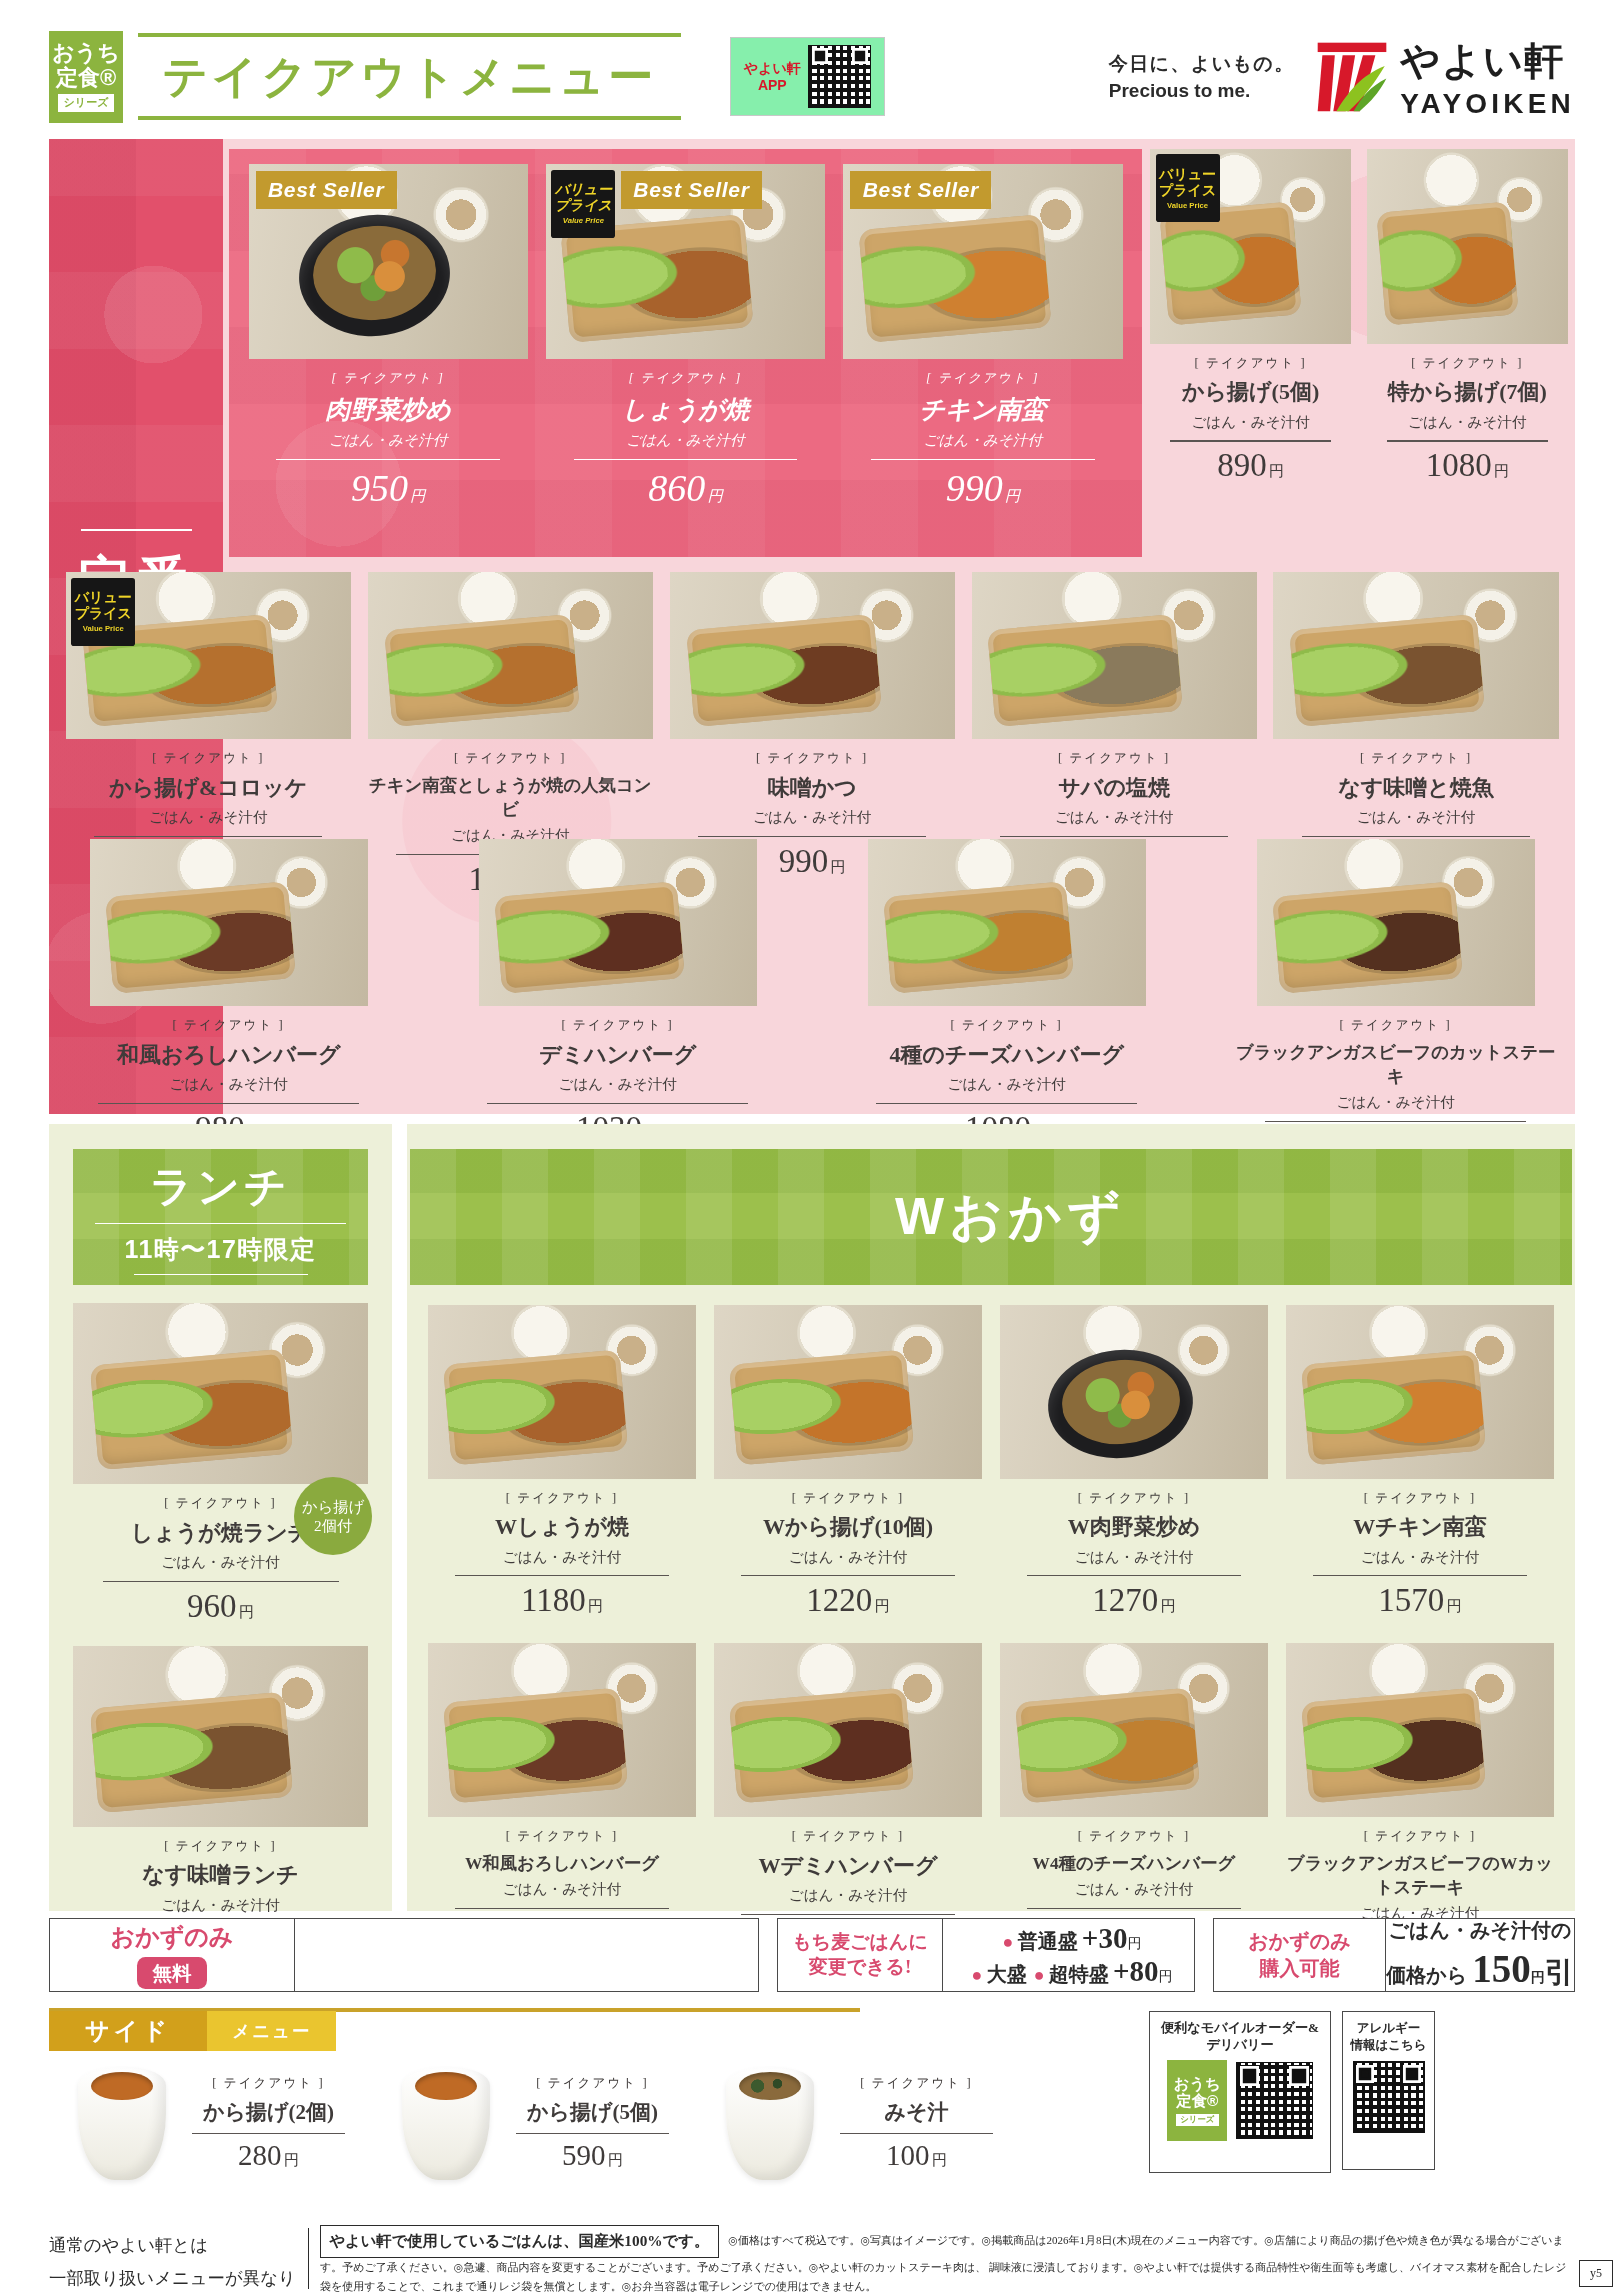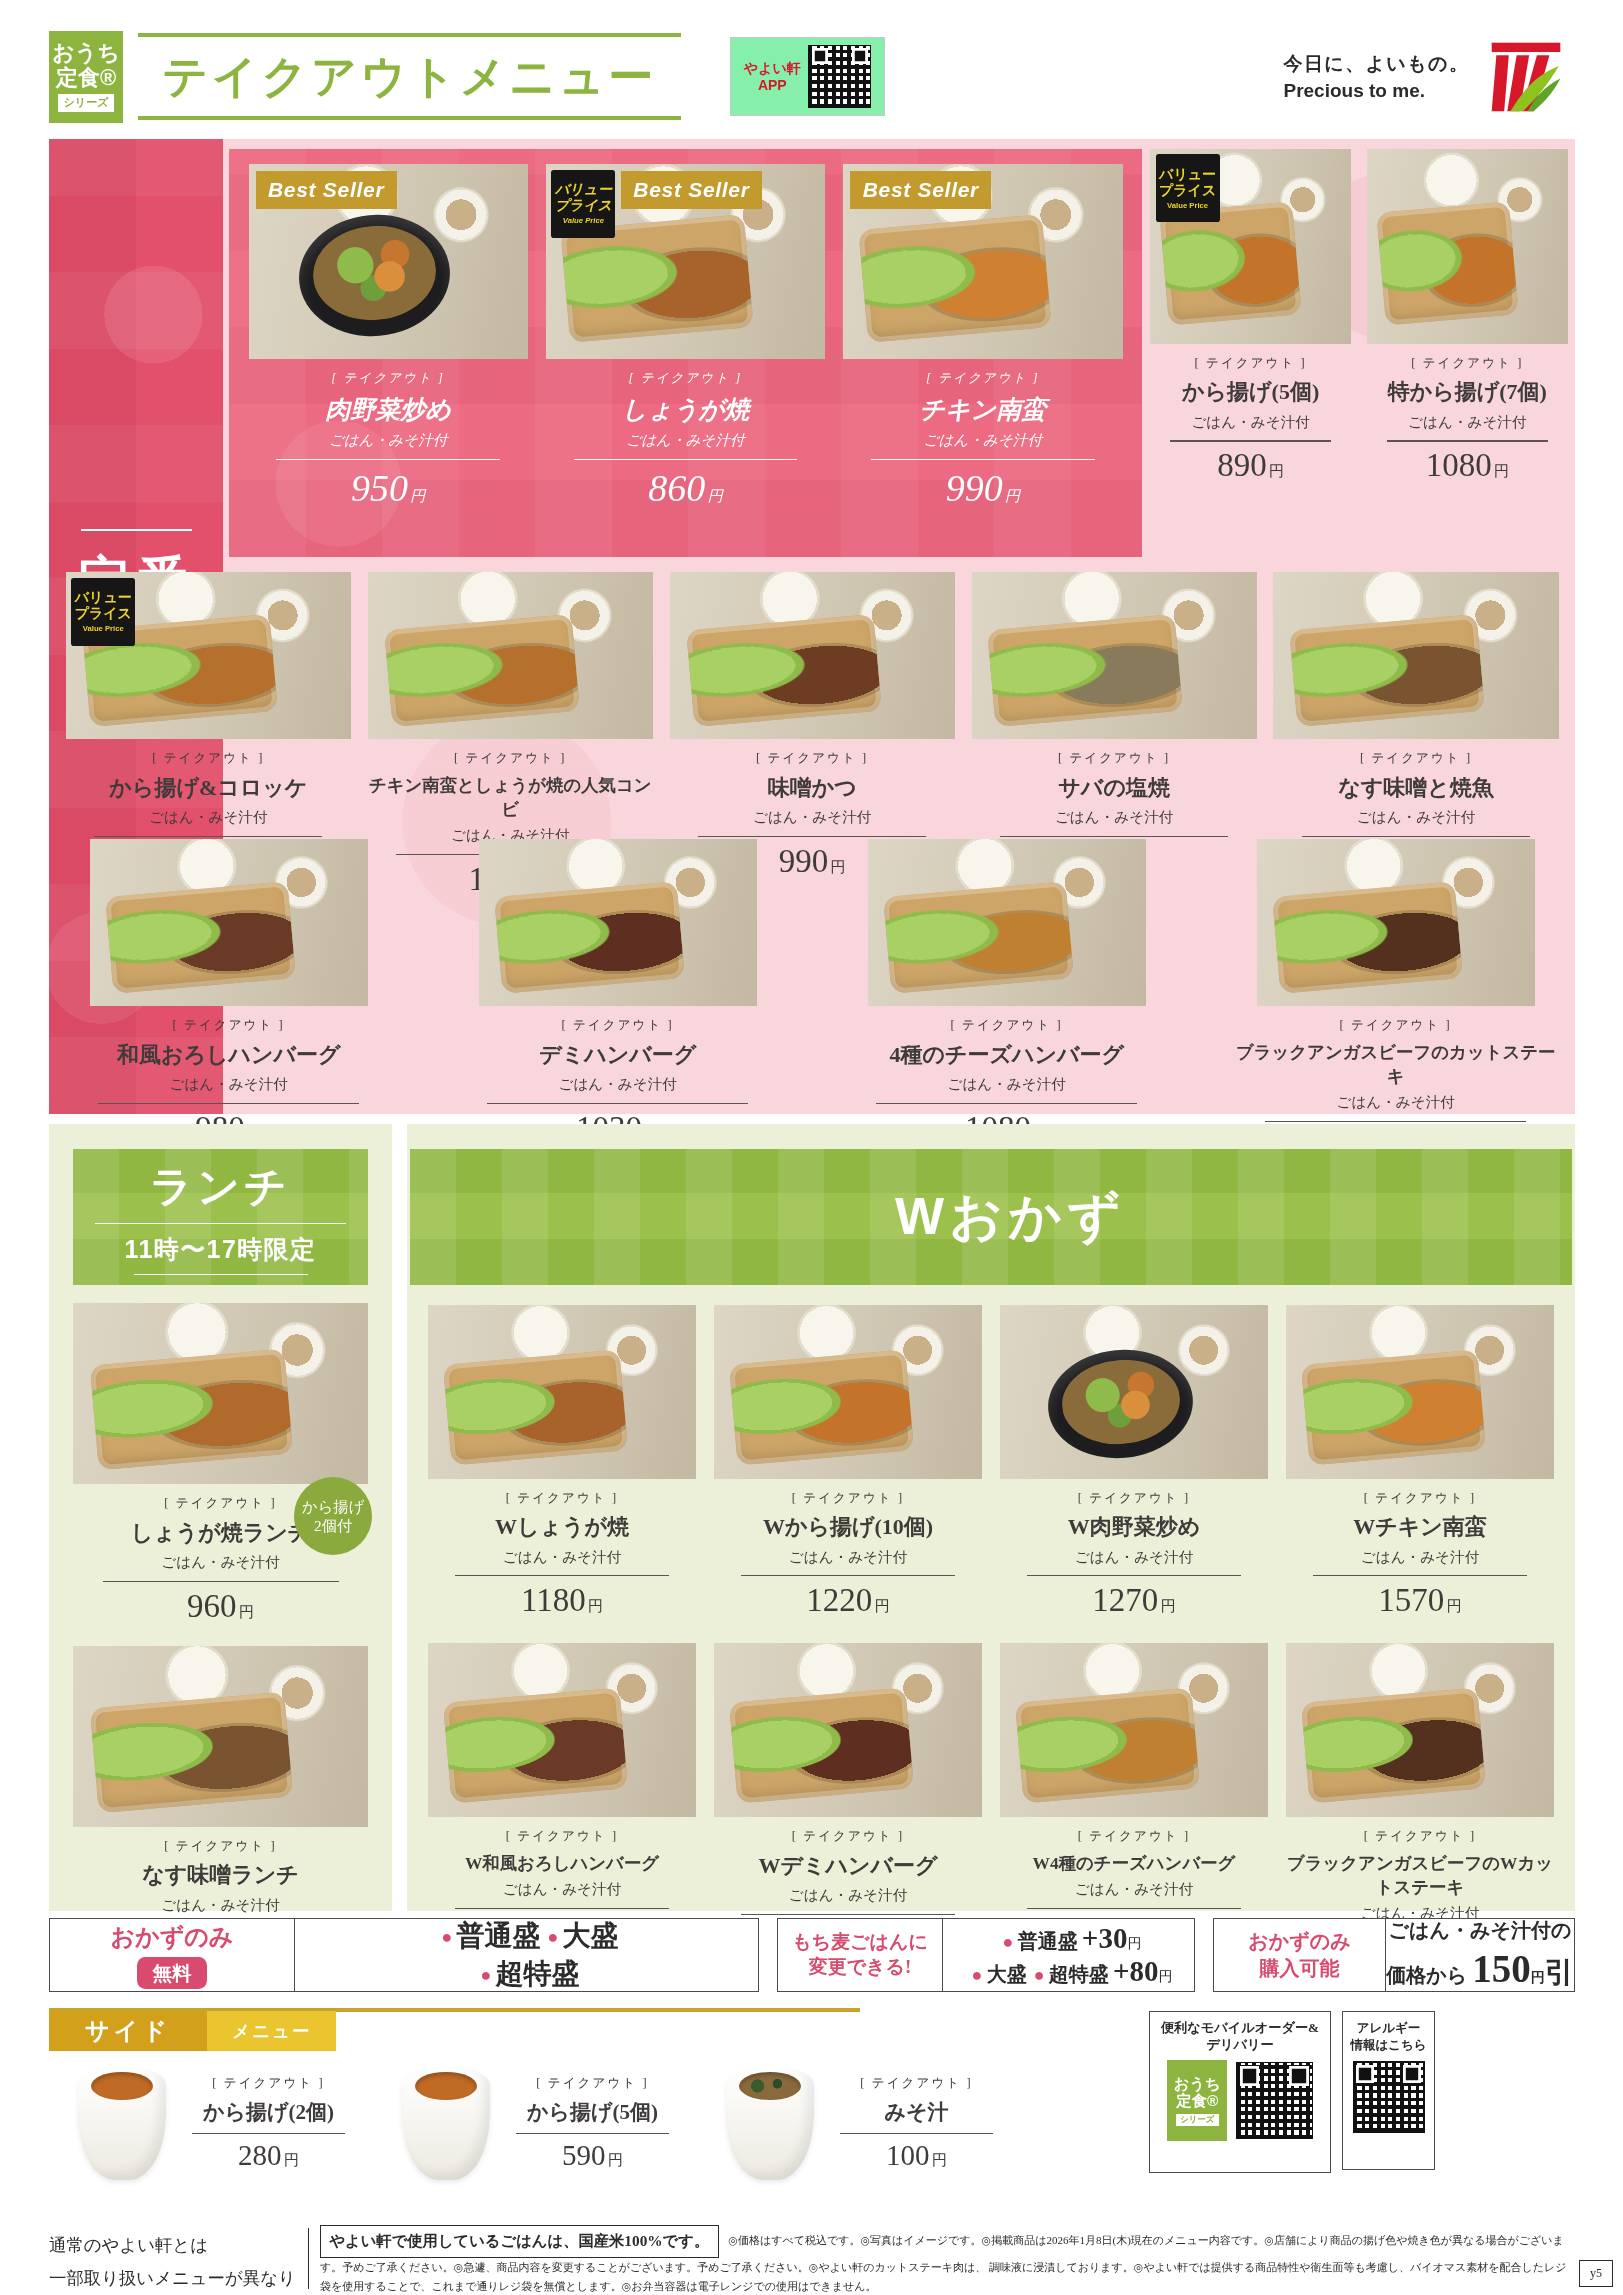--- a/index.html
+++ b/index.html
@@ -203,20 +203,24 @@
       <div class="t2">Precious to me.</div>
     </div>
     <svg class="logo-mark" viewBox="0 0 100 100">
       <rect x="6" y="6" width="88" height="12" fill="#d7182a"></rect>
       <path d="M12 22 L28 22 L22 94 L6 94 Z" fill="#d7182a"></path>
       <path d="M38 22 L54 22 L42 94 L26 94 Z" fill="#d7182a"></path>
       <path d="M64 22 L80 22 L60 94 L44 94 Z" fill="#d7182a"></path>
       <path d="M30 94 C46 68 62 48 92 36 C72 70 54 86 46 94 Z" fill="#8dc21f"></path>
       <path d="M52 94 C62 76 74 62 94 52 C82 76 66 88 60 94 Z" fill="#5ea527"></path>
     </svg>
+    <div class="brand">
+      <span class="bjp">やよい軒</span>
+      <span class="ben">YAYOIKEN</span>
+    </div>
   </div>
 
   <div class="teiban">
     <div class="band">
       <div class="band-label">
         <div class="bl-line"></div>
         <div class="bl-text">定番</div>
         <div class="bl-line"></div>
       </div>
     </div>
@@ -471,24 +475,20 @@
       </div>
     </div>
   </div>
 
   <div class="infobars">
     <div class="ibox ib1">
       <div class="ileft">
         <div class="ib1-title">おかずのみ</div>
         <div class="free-badge">無料</div>
       </div>
-      <div class="iright">
-        <div><span class="opt">普通盛</span><span class="opt">大盛</span></div>
-        <div><span class="opt">超特盛</span></div>
-      </div>
     </div>
     <div class="ibox ib2">
       <div class="ileft">
         <div class="ib2-title">
           <div>もち麦ごはんに</div>
           <div>変更できる!</div>
         </div>
       </div>
       <div class="iright">
         <div><span class="opt">普通盛</span><span class="pplus">+30</span><span class="pyen2">円</span></div>

